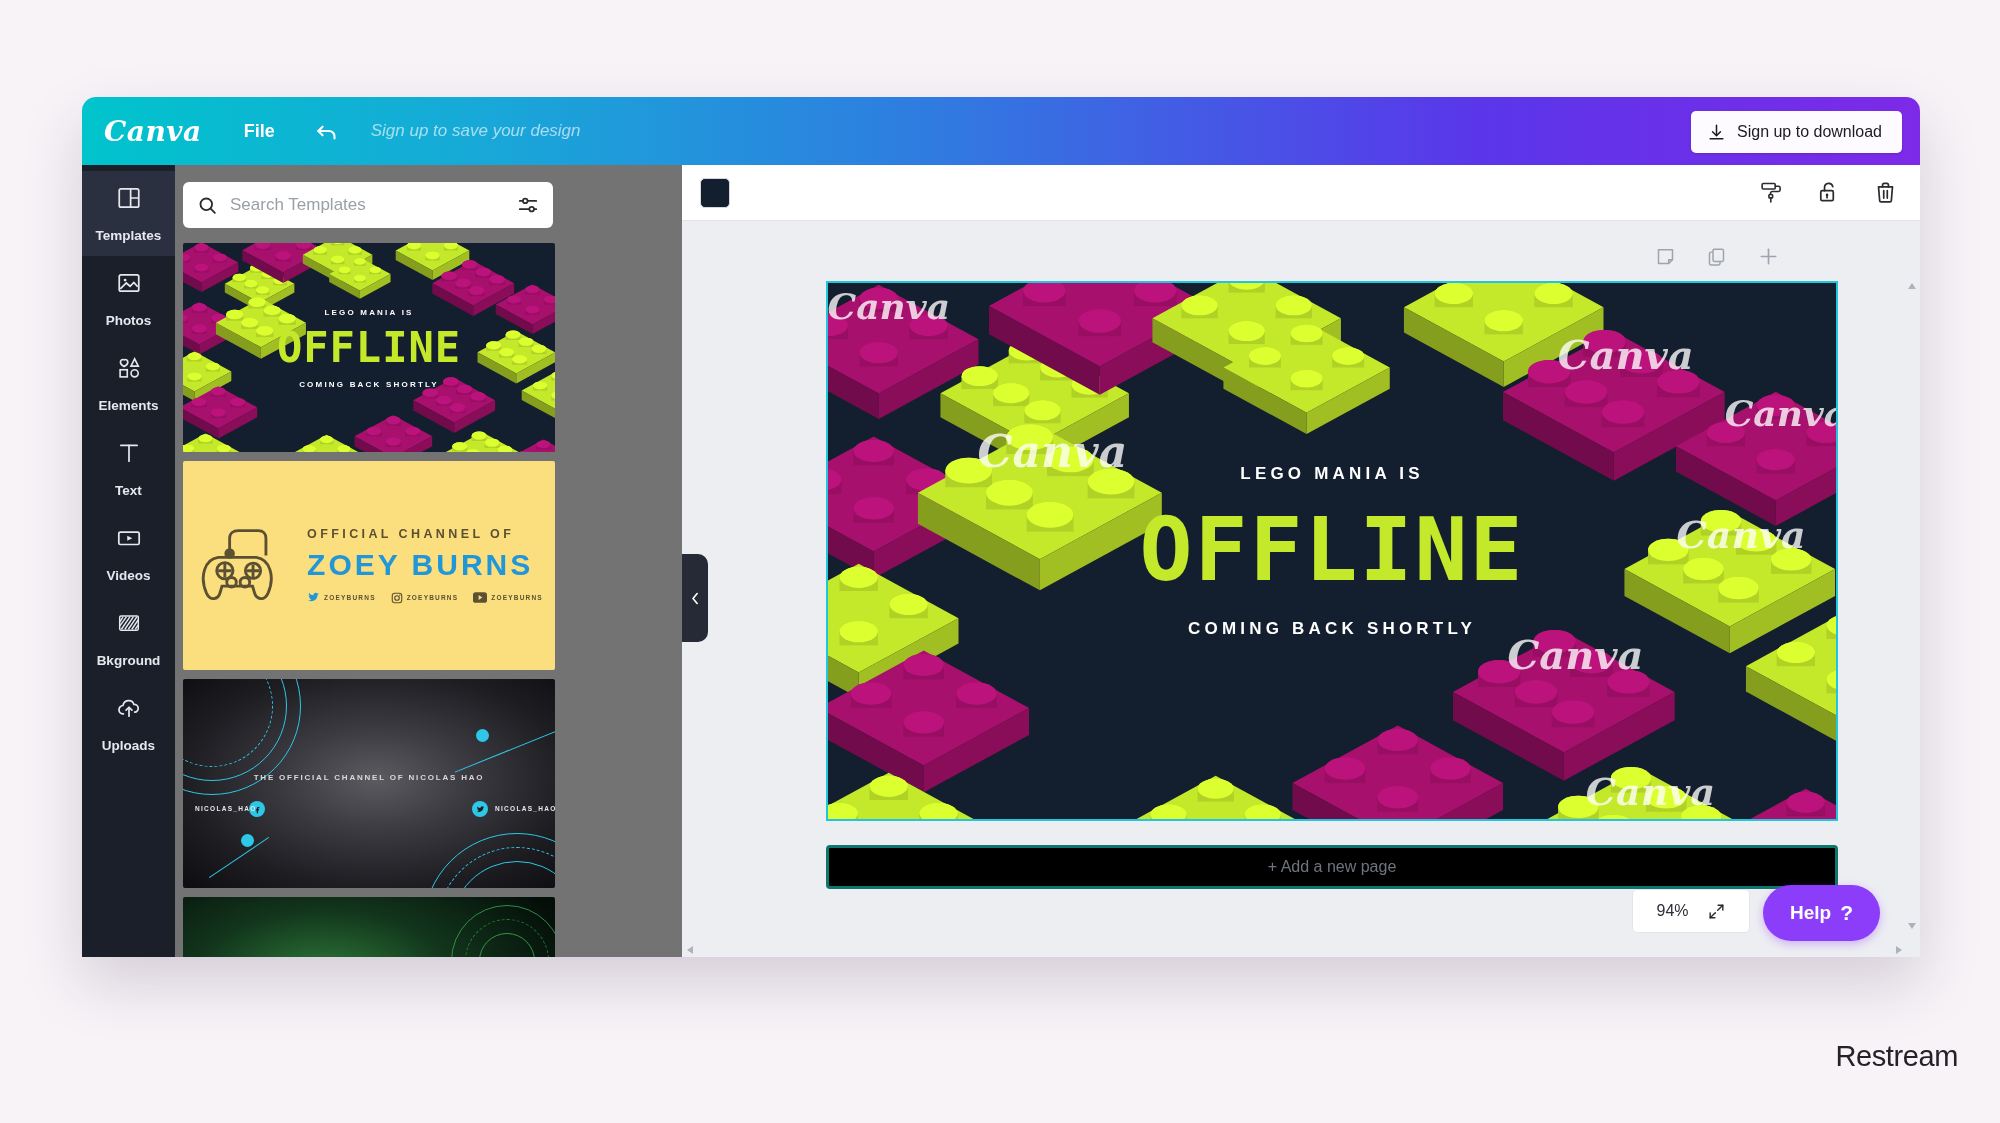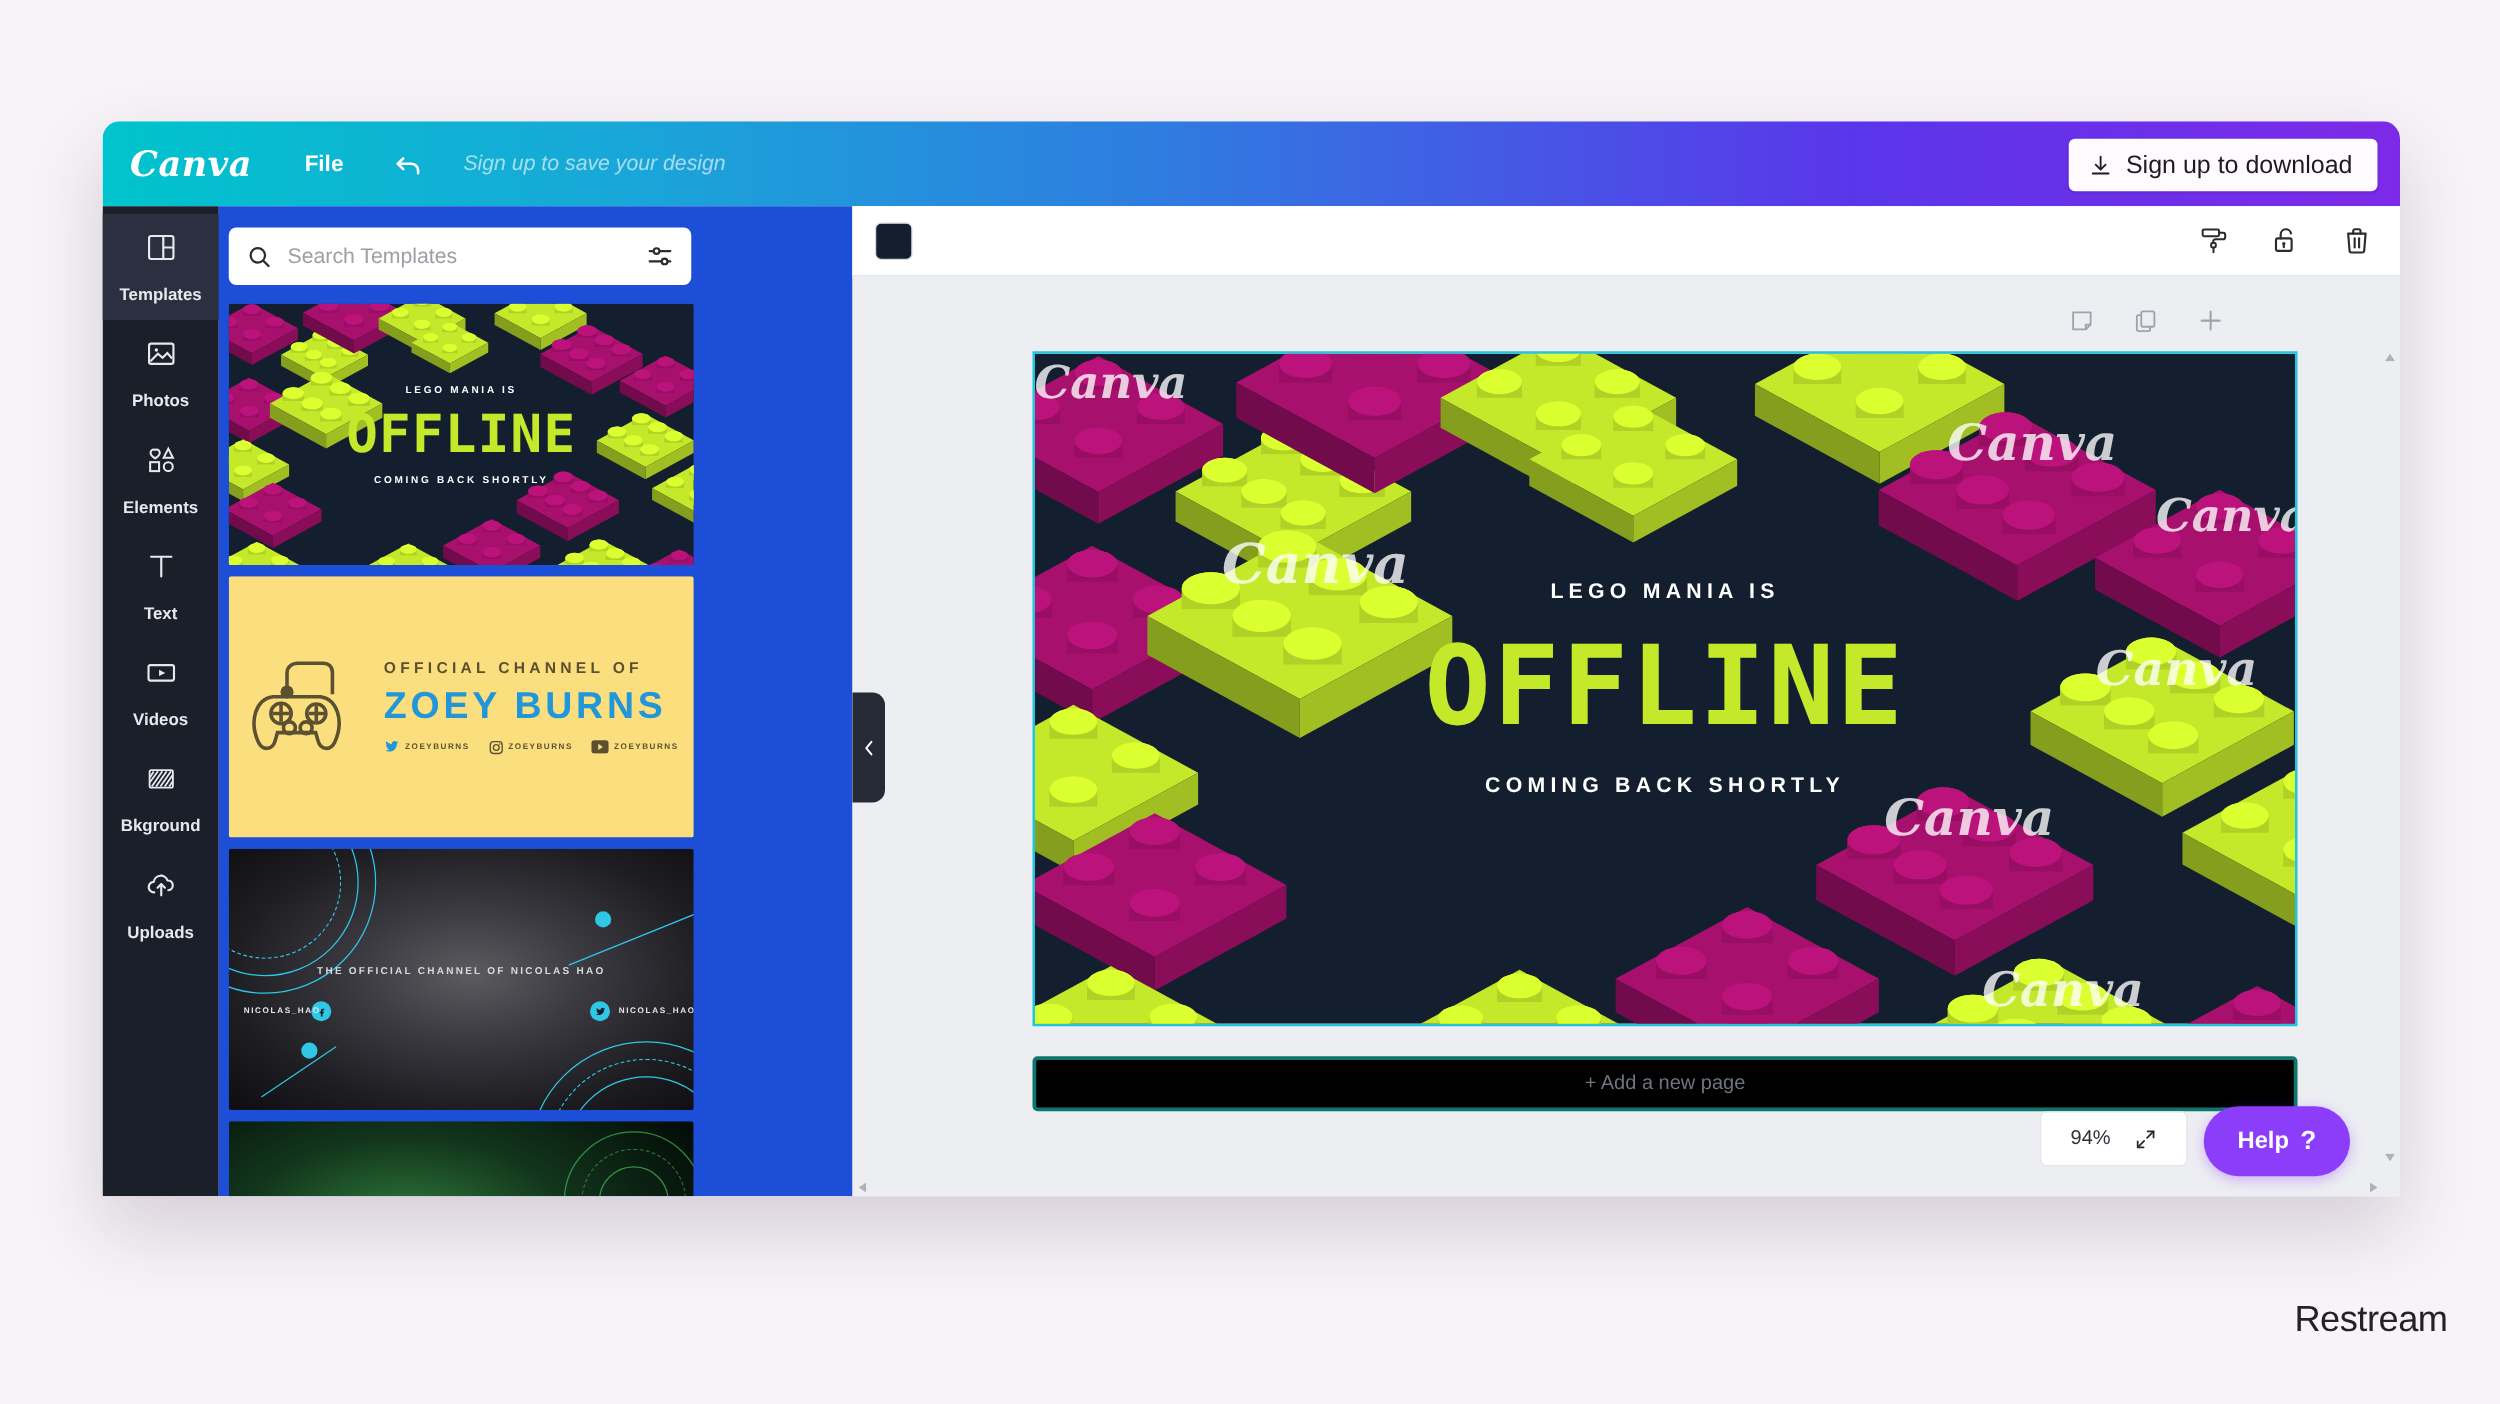--- a/index.html
+++ b/index.html
@@ -52,21 +52,21 @@
     position:absolute; right:18px; top:14px;
     height: 42px;
     background:#fdfbff;
     border-radius:5px;
     display:flex; align-items:center;
     padding: 0 20px 0 16px;
     gap: 11px;
     cursor:pointer;
     box-shadow: 0 1px 3px rgba(0,0,0,.13);
   }
-  #signup-download span.lbl { font-size:20px; color:#1d1b20; font-weight:500;text-align:center; }
+  #signup-download span.lbl { font-size:16px; color:#1d1b20; font-weight:500;text-align:center; }
 
   
   #rail {
     position:absolute; left:0; top:68px;
     width: 93px; height: calc(100% - 68px);
     background:#1b1f2a;
     padding-top: 6px;
   }
   .rail-item {
     height: 85px;
@@ -78,21 +78,21 @@
   .rail-item.active { background:#2b3040; }
   .rail-item .rlabel {
     color:#e6e8ee; font-size:13.5px; font-weight:600;
   }
   .rail-icon { width:26px; height:26px; display:block; }
 
   
   #panel {
     position:absolute; left:93px; top:68px;
     width: 507px; height: calc(100% - 68px);
-    background:#1d4ed8;
+    background:#737373;
   }
   #search-wrap {
     position:absolute; left:8px; top:17px;
     width: 370px; height: 46px;
     background:#fff; border-radius:6px;
     display:flex; align-items:center;
     padding: 0 14px;
   }
   #search-input {
     flex:1; border:none; outline:none;

